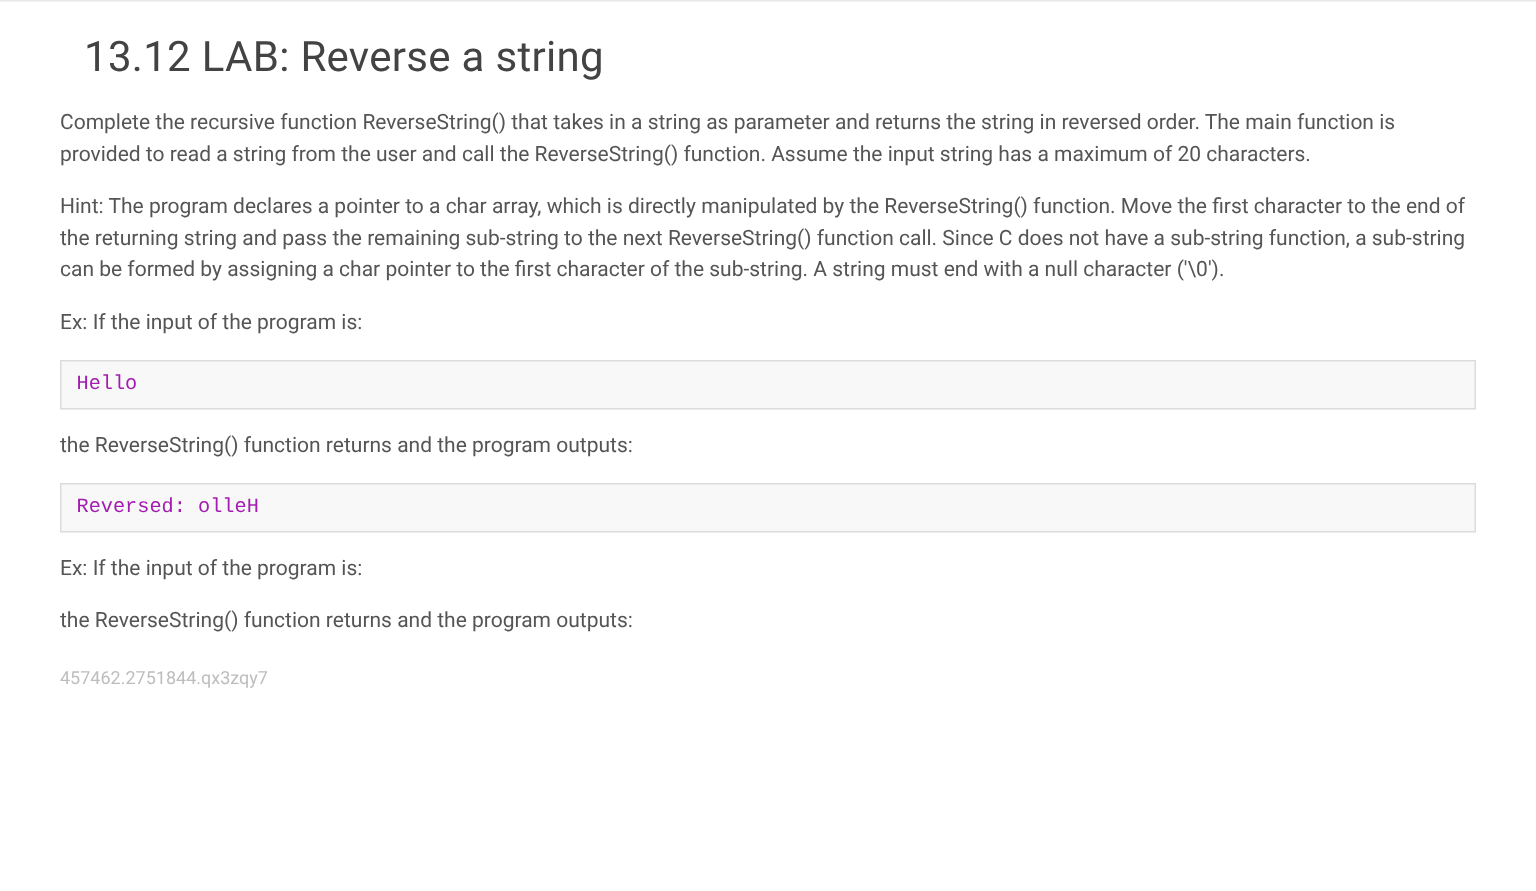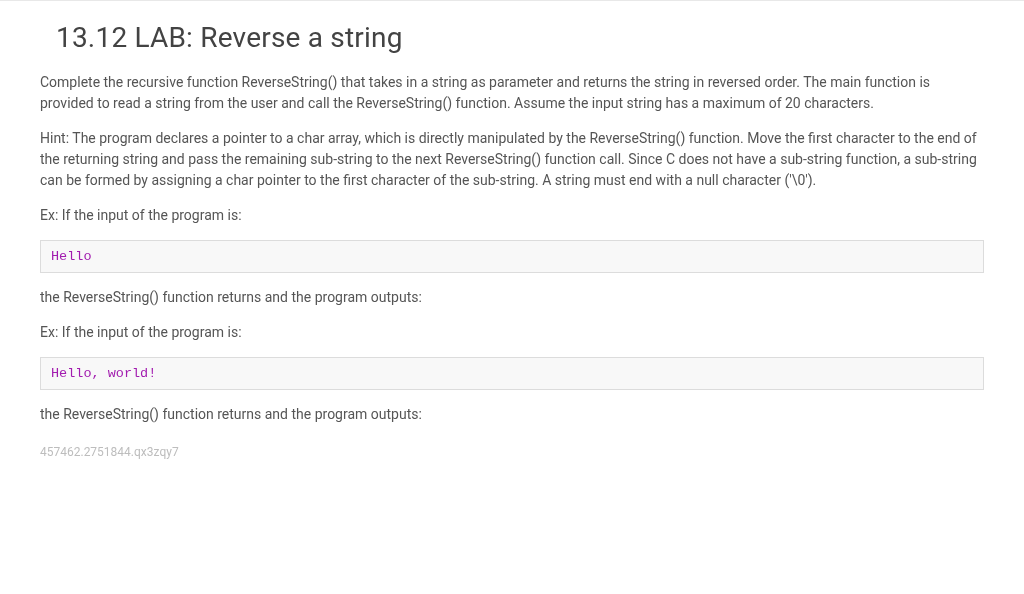--- a/index.html
+++ b/index.html
@@ -57,23 +57,23 @@
   <p class="para">Complete the recursive function ReverseString() that takes in a string as parameter and returns the string in reversed order. The main function is provided to read a string from the user and call the ReverseString() function. Assume the input string has a maximum of 20 characters.</p>
 
   <p class="para">Hint: The program declares a pointer to a char array, which is directly manipulated by the ReverseString() function. Move the first character to the end of the returning string and pass the remaining sub-string to the next ReverseString() function call. Since C does not have a sub-string function, a sub-string can be formed by assigning a char pointer to the first character of the sub-string. A string must end with a null character ('\0').</p>
 
   <p class="para">Ex: If the input of the program is:</p>
 
   <div class="codeblock">Hello</div>
 
   <p class="para">the ReverseString() function returns and the program outputs:</p>
 
+  <div class="codeblock">Reversed: olleH</div>
 
   <p class="para">Ex: If the input of the program is:</p>
 
-  <div class="codeblock">Hello, world!</div>
 
   <p class="para">the ReverseString() function returns and the program outputs:</p>
 
 
   <div class="footer-id">457462.2751844.qx3zqy7</div>
 
 </div>
 
 </body></html>

